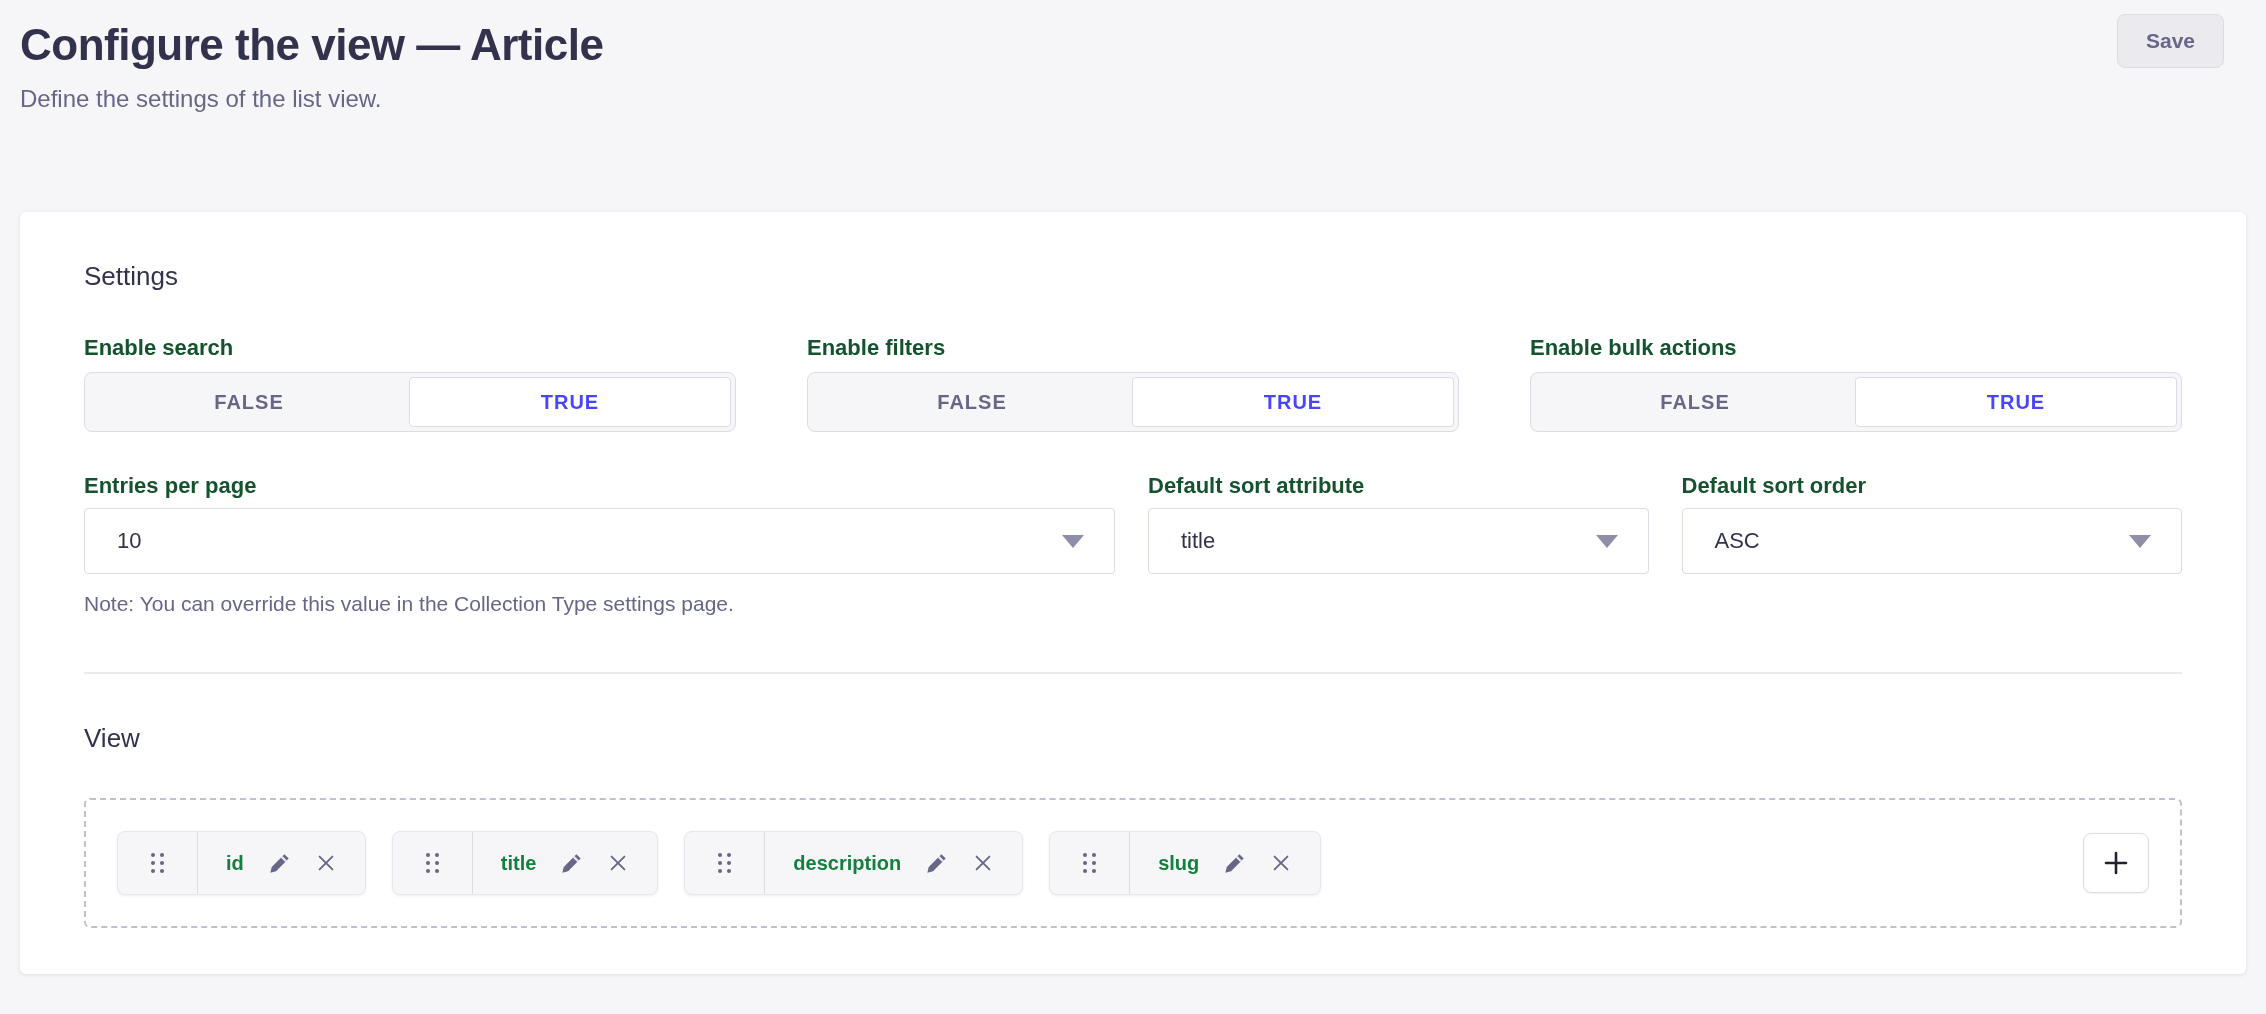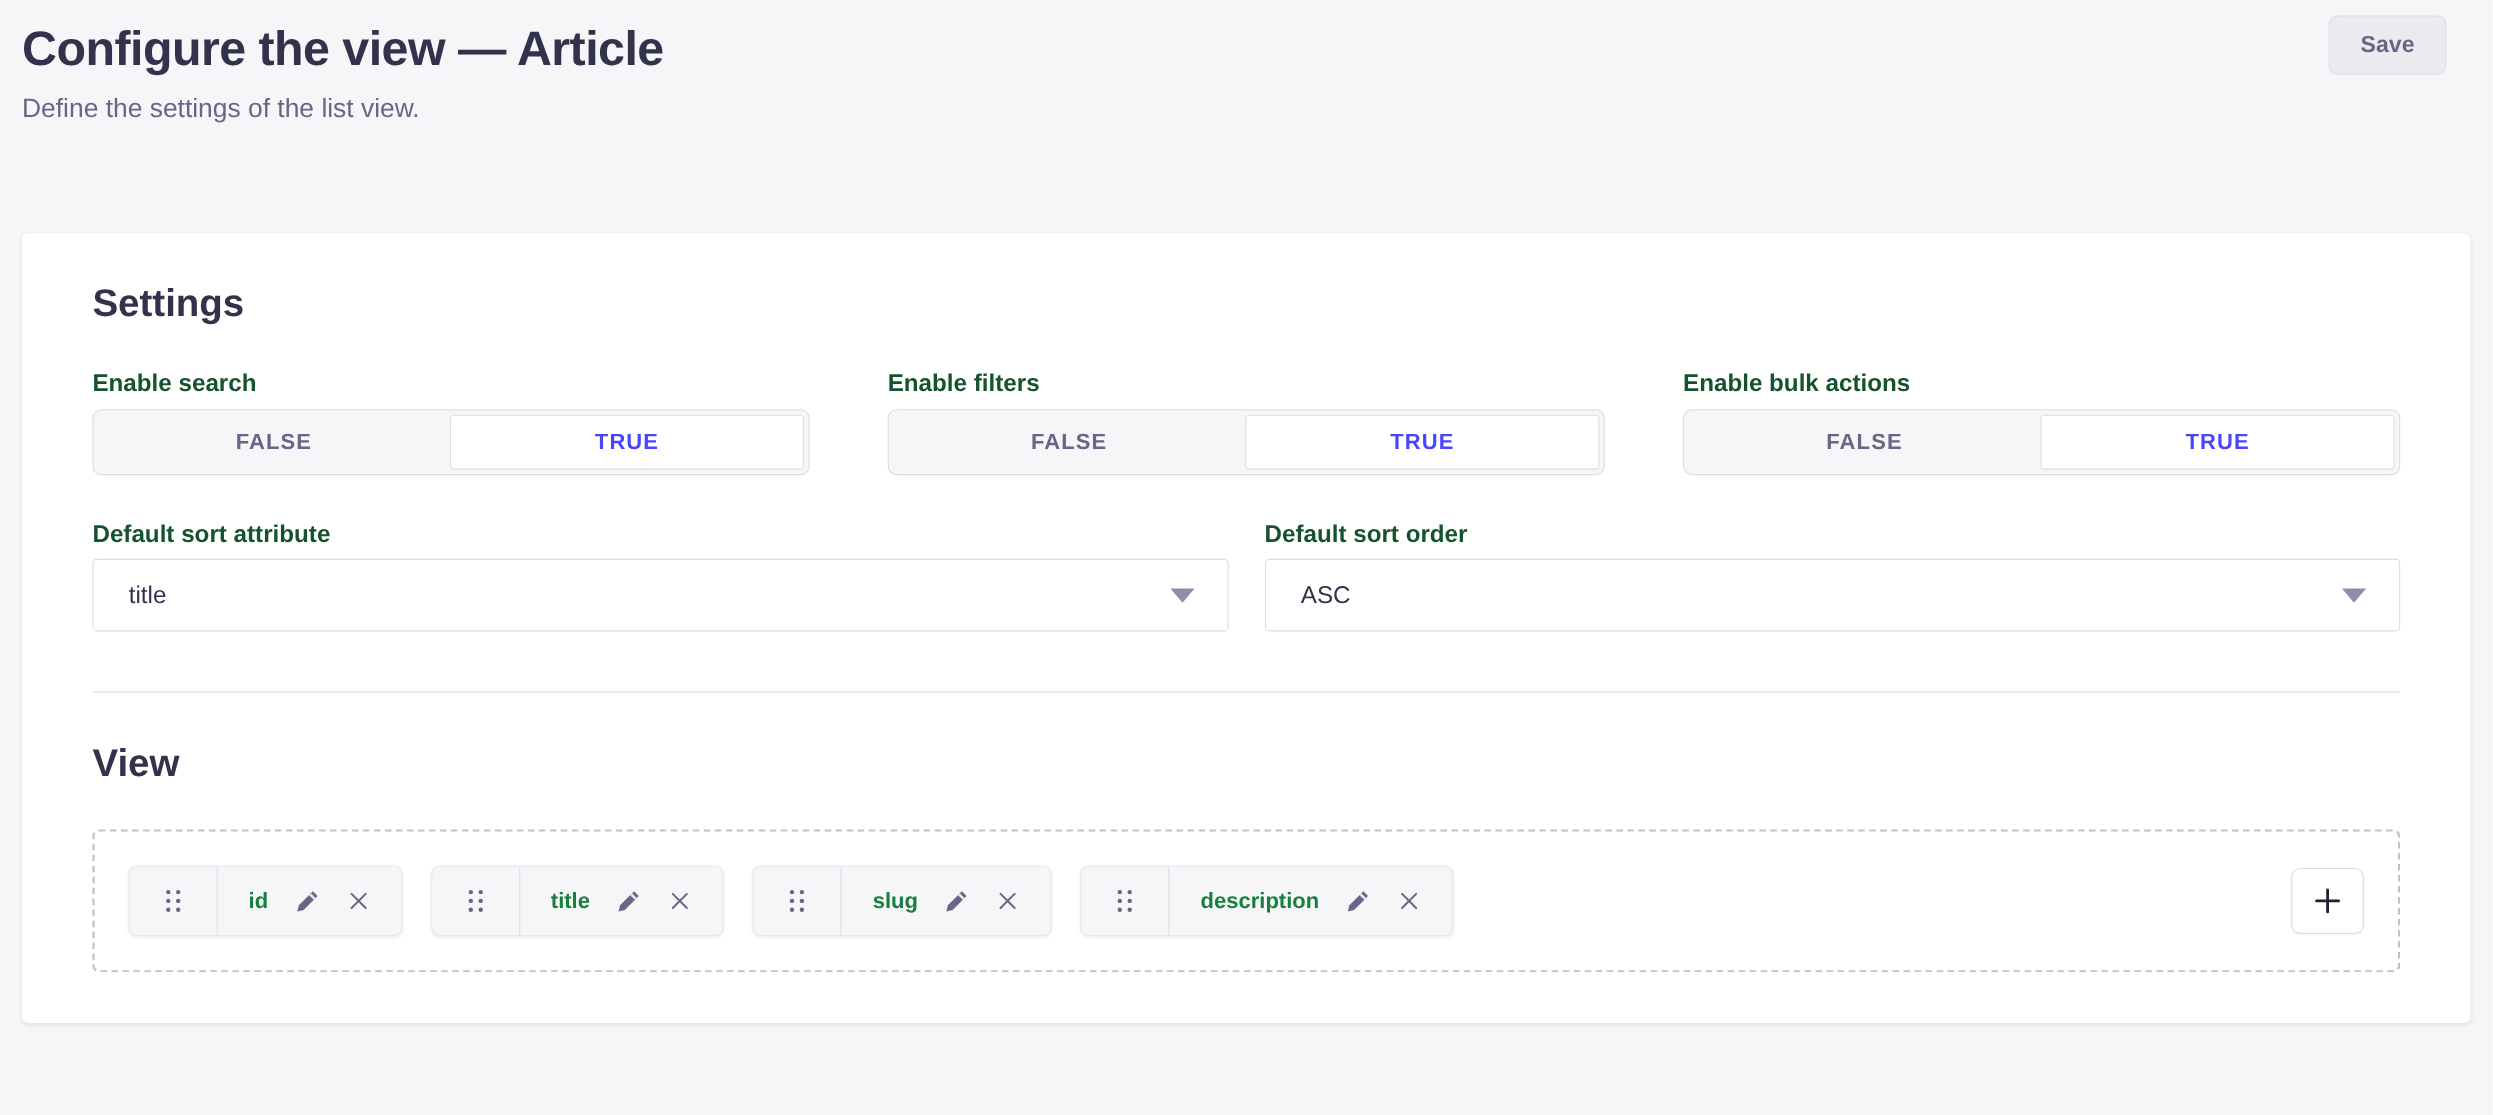--- a/index.html
+++ b/index.html
@@ -45,22 +45,22 @@
 
   
   .card {
     margin: 98px 20px 0 20px;
     background: #ffffff;
     border-radius: 6px;
     box-shadow: 0 1px 4px rgba(33, 33, 52, 0.1);
     padding: 48px 64px 46px 64px;
   }
   .section-heading {
-    font-size: 35px;
-    font-weight: 700;
+    font-size: 26px;
+    font-weight: 400;
     line-height: 32px;
     color: #32324d;
   }
 
   
   .row-toggles {
     display: flex;
     gap: 71px;
     margin-top: 42px;
   }
@@ -251,20 +251,28 @@
         <div class="toggle">
           <div class="toggle-opt">FALSE</div>
           <div class="toggle-opt selected">TRUE</div>
         </div>
       </div>
 
     </div>
 
     <div class="row-selects">
 
+      <div class="field col-entries">
+        <span class="field-label">Entries per page</span>
+        <div class="select">
+          <span>10</span>
+          <span class="caret"></span>
+        </div>
+        <p class="field-note">Note: You can override this value in the Collection Type settings page.</p>
+      </div>
 
       <div class="field col-sort">
         <span class="field-label">Default sort attribute</span>
         <div class="select">
           <span>title</span>
           <span class="caret"></span>
         </div>
       </div>
 
       <div class="field col-sort">
@@ -342,21 +350,21 @@
           <svg width="17" height="24" viewBox="0 0 17 24">
             <circle cx="4" cy="4" r="2" fill="currentColor"></circle>
               <circle cx="13" cy="4" r="2" fill="currentColor"></circle>
             <circle cx="4" cy="12" r="2" fill="currentColor"></circle>
               <circle cx="13" cy="12" r="2" fill="currentColor"></circle>
             <circle cx="4" cy="20" r="2" fill="currentColor"></circle>
               <circle cx="13" cy="20" r="2" fill="currentColor"></circle>
           </svg>
         </span>
         <span class="chip-body">
-          <span class="chip-label">slug</span>
+          <span class="chip-label">description</span>
           <button class="chip-icon-btn">
             <svg width="23" height="23" viewBox="0 0 24 24">
                 <path d="M17.1 2.4 21.6 6.9 8.4 20.1 2.4 21.6 3.9 15.6 17.1 2.4Z" fill="currentColor"></path>
                 <path d="M15.2 4.3 19.7 8.8 18 10.5 13.5 6Z" fill="#ffffff" opacity="0.85"></path>
               </svg>
           </button>
           <button class="chip-icon-btn">
             <svg width="22" height="22" viewBox="0 0 24 24">
                 <path d="M5 5 19 19 M19 5 5 19" stroke="currentColor" stroke-width="2" stroke-linecap="round" fill="none"></path>
               </svg>
@@ -369,21 +377,21 @@
           <svg width="17" height="24" viewBox="0 0 17 24">
             <circle cx="4" cy="4" r="2" fill="currentColor"></circle>
               <circle cx="13" cy="4" r="2" fill="currentColor"></circle>
             <circle cx="4" cy="12" r="2" fill="currentColor"></circle>
               <circle cx="13" cy="12" r="2" fill="currentColor"></circle>
             <circle cx="4" cy="20" r="2" fill="currentColor"></circle>
               <circle cx="13" cy="20" r="2" fill="currentColor"></circle>
           </svg>
         </span>
         <span class="chip-body">
-          <span class="chip-label">description</span>
+          <span class="chip-label">slug</span>
           <button class="chip-icon-btn">
             <svg width="23" height="23" viewBox="0 0 24 24">
                 <path d="M17.1 2.4 21.6 6.9 8.4 20.1 2.4 21.6 3.9 15.6 17.1 2.4Z" fill="currentColor"></path>
                 <path d="M15.2 4.3 19.7 8.8 18 10.5 13.5 6Z" fill="#ffffff" opacity="0.85"></path>
               </svg>
           </button>
           <button class="chip-icon-btn">
             <svg width="22" height="22" viewBox="0 0 24 24">
                 <path d="M5 5 19 19 M19 5 5 19" stroke="currentColor" stroke-width="2" stroke-linecap="round" fill="none"></path>
               </svg>

